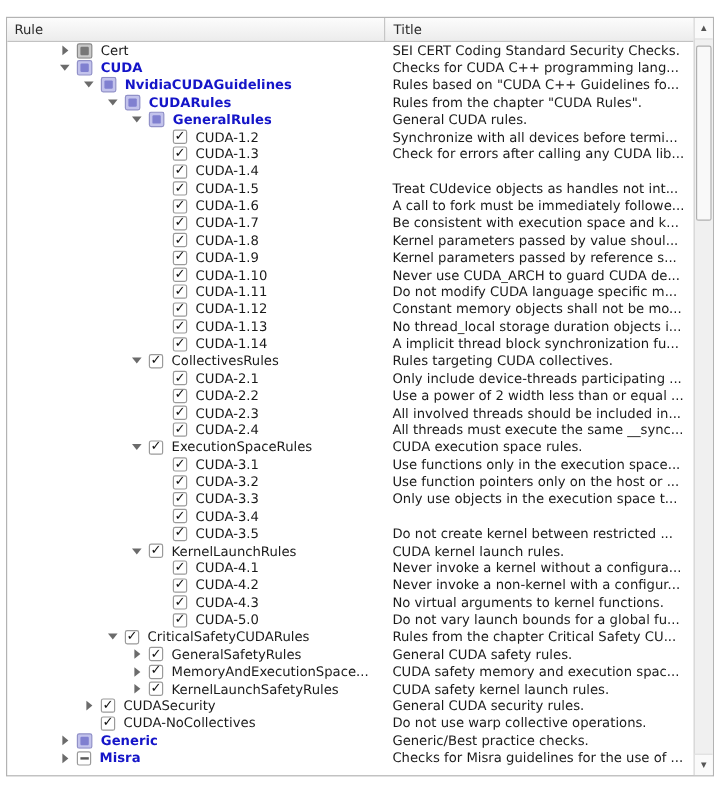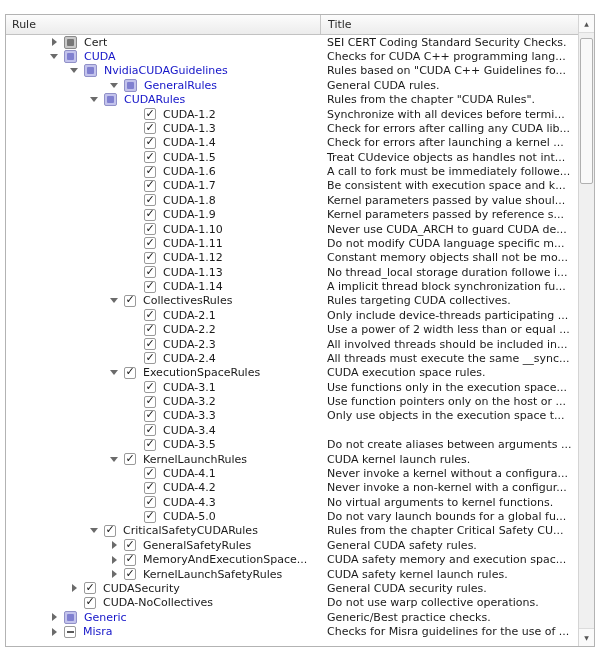--- a/index.html
+++ b/index.html
@@ -29,21 +29,21 @@
   .cb-partial{width:13px;height:13px;border-radius:2px;}
   .cb-partial .inner{width:7px;height:7px;border-radius:1px;display:block;}
   .cb-partial-blue{border:1px solid #9191c8;background:#c3c3ec;}
   .cb-partial-blue .inner{background:#8080d0;}
   .cb-partial-gray{border:1px solid #8a8a8a;background:#c9c9c9;}
   .cb-partial-gray .inner{background:#777777;}
   .cb-dash{width:12px;height:12px;border:1px solid #9a9a9a;border-radius:2px;background:#ffffff;}
   .cb-dash .dash{width:7px;height:2px;background:#5a5a5a;display:block;}
 
   .label{overflow:hidden;text-align:right;}
-  .label.group{font-weight:normal;color:#1414c8;}
+  .label.group{font-weight:bold;color:#1414c8;}
   .title-cell{flex:1;padding-left:7px;overflow:hidden;white-space:nowrap;color:#1a1a1a;}
 
   
   .scrollbar{position:absolute;top:0;right:0;width:16px;height:631px;background:#f0f0f0;border-left:1px solid #d4d4d4;box-sizing:border-box;}
   .scroll-btn{position:absolute;left:0;width:15px;height:17px;background:#fafafa;display:flex;align-items:center;justify-content:center;font-size:6px;color:#555;}
   .scroll-btn.up{top:0;border-bottom:1px solid #dcdcdc;}
   .scroll-btn.down{bottom:0;border-top:1px solid #dcdcdc;}
   .scroll-thumb{position:absolute;left:1px;right:1px;top:23px;height:146px;background:#f9f9f9;border:1px solid #b0b0b0;border-radius:2px;box-sizing:border-box;}
 </style>
 </head>
@@ -92,43 +92,43 @@
           </span>
           <span class="cb cb-partial cb-partial-blue">
             <span class="inner"></span>
           </span>
           <span class="label group">NvidiaCUDAGuidelines</span>
         </div>
         <div class="title-cell">Rules based on "CUDA C++ Guidelines fo...</div>
       </div>
       <div class="row">
         <div class="rule-cell">
-          <span class="indent" style="width: 98px;"></span>
+          <span class="indent" style="width: 78px;"></span>
           <span class="arrow-cell">
             <span class="tri tri-down"></span>
           </span>
           <span class="cb cb-partial cb-partial-blue">
             <span class="inner"></span>
           </span>
-          <span class="label group">GeneralRules</span>
-        </div>
-        <div class="title-cell">General CUDA rules.</div>
-      </div>
-      <div class="row">
-        <div class="rule-cell">
-          <span class="indent" style="width: 78px;"></span>
+          <span class="label group">CUDARules</span>
+        </div>
+        <div class="title-cell">Rules from the chapter "CUDA Rules".</div>
+      </div>
+      <div class="row">
+        <div class="rule-cell">
+          <span class="indent" style="width: 98px;"></span>
           <span class="arrow-cell">
             <span class="tri tri-down"></span>
           </span>
           <span class="cb cb-partial cb-partial-blue">
             <span class="inner"></span>
           </span>
-          <span class="label group">CUDARules</span>
-        </div>
-        <div class="title-cell">Rules from the chapter "CUDA Rules".</div>
+          <span class="label group">GeneralRules</span>
+        </div>
+        <div class="title-cell">General CUDA rules.</div>
       </div>
       <div class="row">
         <div class="rule-cell">
           <span class="indent" style="width: 118px;"></span>
           <span class="arrow-cell"></span>
           <span class="cb cb-checked">
             <span class="glyph">✓</span>
           </span>
           <span class="label">CUDA-1.2</span>
         </div>
@@ -147,21 +147,20 @@
       </div>
       <div class="row">
         <div class="rule-cell">
           <span class="indent" style="width: 118px;"></span>
           <span class="arrow-cell"></span>
           <span class="cb cb-checked">
             <span class="glyph">✓</span>
           </span>
           <span class="label">CUDA-1.4</span>
         </div>
-        <div class="title-cell">Check for errors after launching a kernel ...</div>
       </div>
       <div class="row">
         <div class="rule-cell">
           <span class="indent" style="width: 118px;"></span>
           <span class="arrow-cell"></span>
           <span class="cb cb-checked">
             <span class="glyph">✓</span>
           </span>
           <span class="label">CUDA-1.5</span>
         </div>
@@ -246,21 +245,21 @@
       </div>
       <div class="row">
         <div class="rule-cell">
           <span class="indent" style="width: 118px;"></span>
           <span class="arrow-cell"></span>
           <span class="cb cb-checked">
             <span class="glyph">✓</span>
           </span>
           <span class="label">CUDA-1.13</span>
         </div>
-        <div class="title-cell">No thread_local storage duration followe i...</div>
+        <div class="title-cell">No thread_local storage duration objects i...</div>
       </div>
       <div class="row">
         <div class="rule-cell">
           <span class="indent" style="width: 118px;"></span>
           <span class="arrow-cell"></span>
           <span class="cb cb-checked">
             <span class="glyph">✓</span>
           </span>
           <span class="label">CUDA-1.14</span>
         </div>
@@ -381,21 +380,21 @@
       </div>
       <div class="row">
         <div class="rule-cell">
           <span class="indent" style="width: 118px;"></span>
           <span class="arrow-cell"></span>
           <span class="cb cb-checked">
             <span class="glyph">✓</span>
           </span>
           <span class="label">CUDA-3.5</span>
         </div>
-        <div class="title-cell">Do not create aliases between arguments ...</div>
+        <div class="title-cell">Do not create kernel between restricted ...</div>
       </div>
       <div class="row">
         <div class="rule-cell">
           <span class="indent" style="width: 98px;"></span>
           <span class="arrow-cell">
             <span class="tri tri-down"></span>
           </span>
           <span class="cb cb-checked">
             <span class="glyph">✓</span>
           </span>

